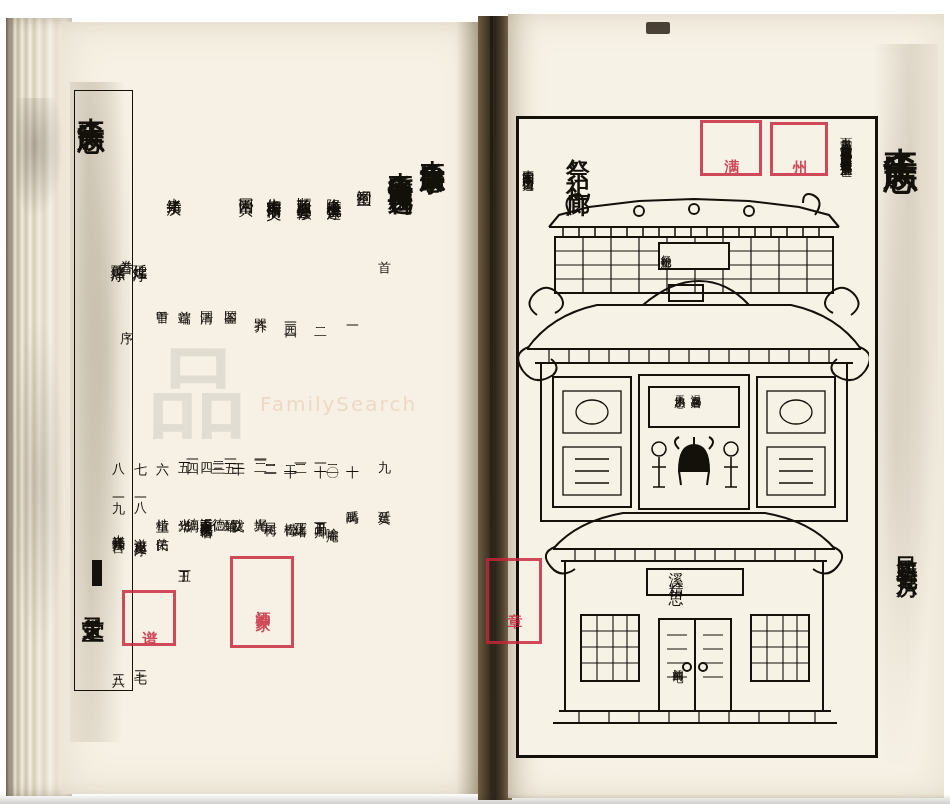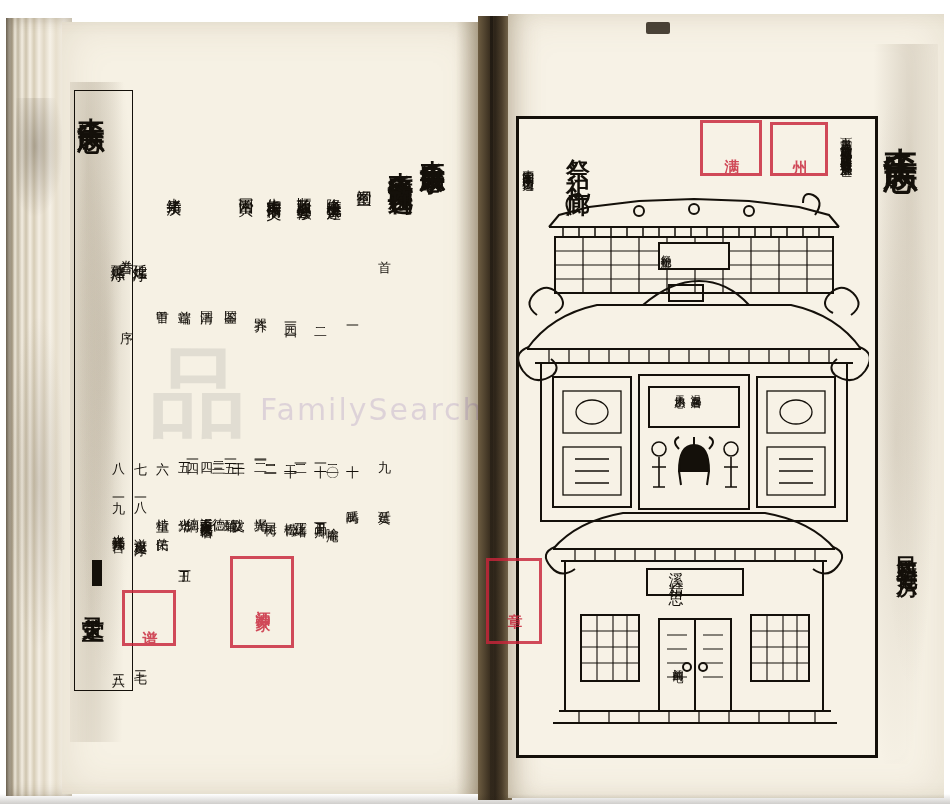--- a/index.html
+++ b/index.html
@@ -165,21 +165,21 @@
 
   
   .wm{
     position:absolute;left:150px;top:330px;width:330px;height:140px;
     opacity:.14;pointer-events:none;
   }
   .wm .w1{
     position:absolute;left:0;top:0;font-size:96px;color:#6b6b6b;font-weight:bold;
   }
   .wm .w2{
-    position:absolute;left:110px;top:62px;font-size:30px;color:#4c1d95;letter-spacing:2px;
+    position:absolute;left:110px;top:62px;font-size:20px;color:#c2410c;letter-spacing:2px;
   }
 
   
   .engrave{
     position:absolute;left:516px;top:116px;width:356px;height:636px;
     border:3px solid #14100a;
     background:#f7f2e6;
   }
   .eng-title{
     position:absolute;left:566px;top:140px;font-size:24px;font-weight:bold;letter-spacing:16px;

